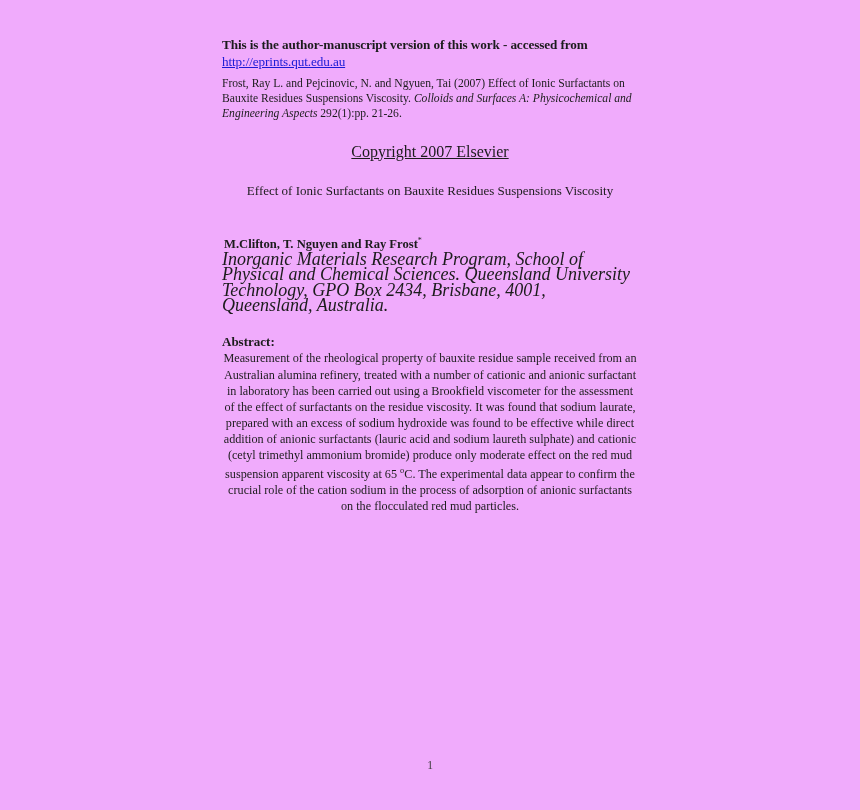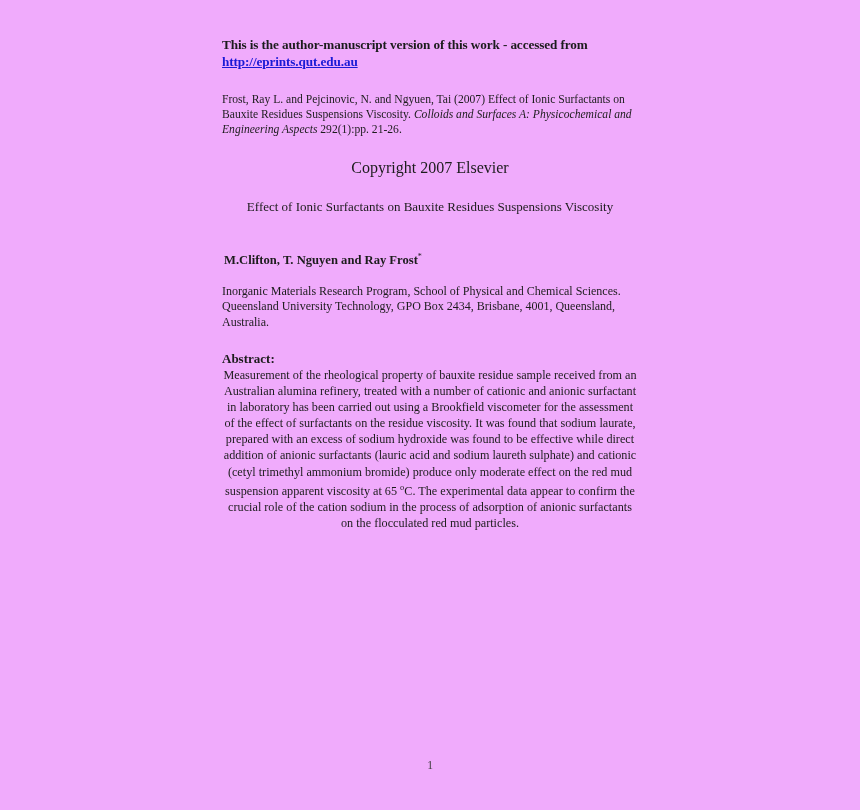--- a/index.html
+++ b/index.html
@@ -37,43 +37,44 @@
   
   .banner {
     font-weight: bold;
     font-size: 13.2px;
     line-height: 17px;
     letter-spacing: -0.1px;
   }
   .banner-link {
     display: inline-block;
     color: #1a1ad6;
-    font-weight: bold;
+    font-weight: normal;
     text-decoration: underline;
     font-size: 13.2px;
     cursor: pointer;
   }
 
   
   .citation {
-    margin-top: 22px;
+    margin-top: 6px;
     font-size: 11.6px;
     line-height: 15.2px;
     text-align: left;
   }
   .citation .jrnl {
     font-style: italic;
   }
 
   
   .copyright {
     margin-top: 20px;
     text-align: center;
     font-size: 16px;
     line-height: 20px;
+    text-decoration: underline;
   }
 
   
   .article-title {
     margin-top: 19px;
     text-align: center;
     font-size: 13px;
     line-height: 20px;
   }
 
@@ -86,23 +87,23 @@
     padding-left: 2px;
   }
   .authors sup {
     font-size: 8px;
     vertical-align: super;
     font-weight: normal;
   }
 
   
   .affiliation {
-    margin-top: 16px;
-    font-size: 12px;
+    font-size: 18px;
     line-height: 15.4px;
+    font-style: italic;
   }
 
   
   .abstract-heading {
     margin-top: 21px;
     font-weight: bold;
     font-size: 13px;
     line-height: 16px;
   }
   .abstract-body {

